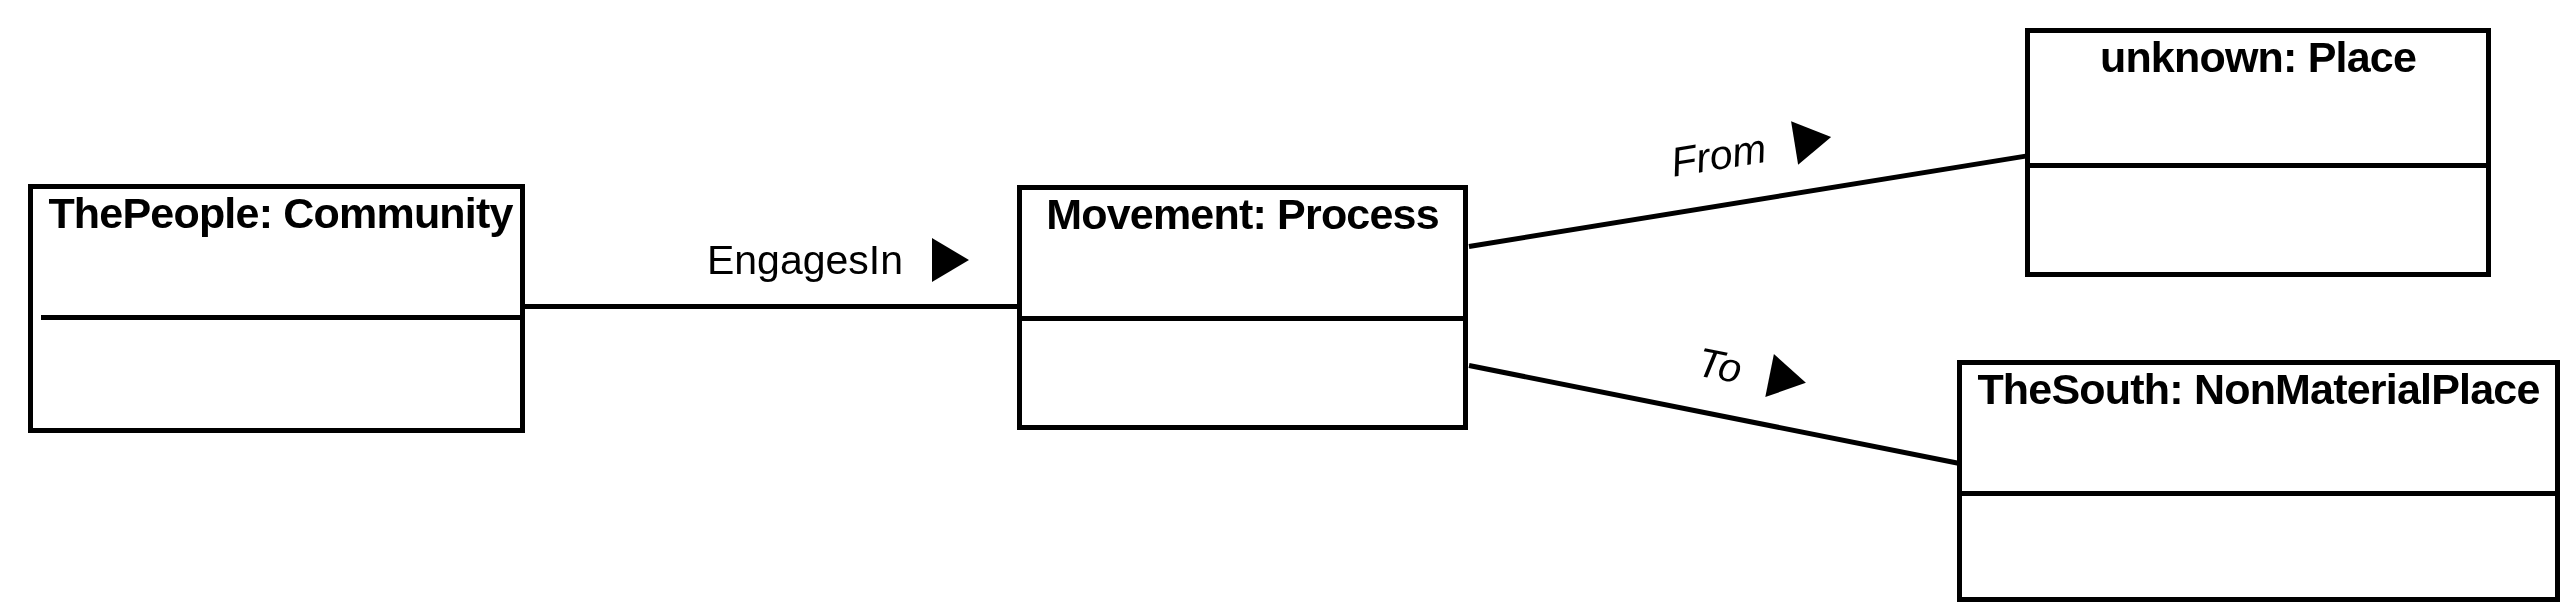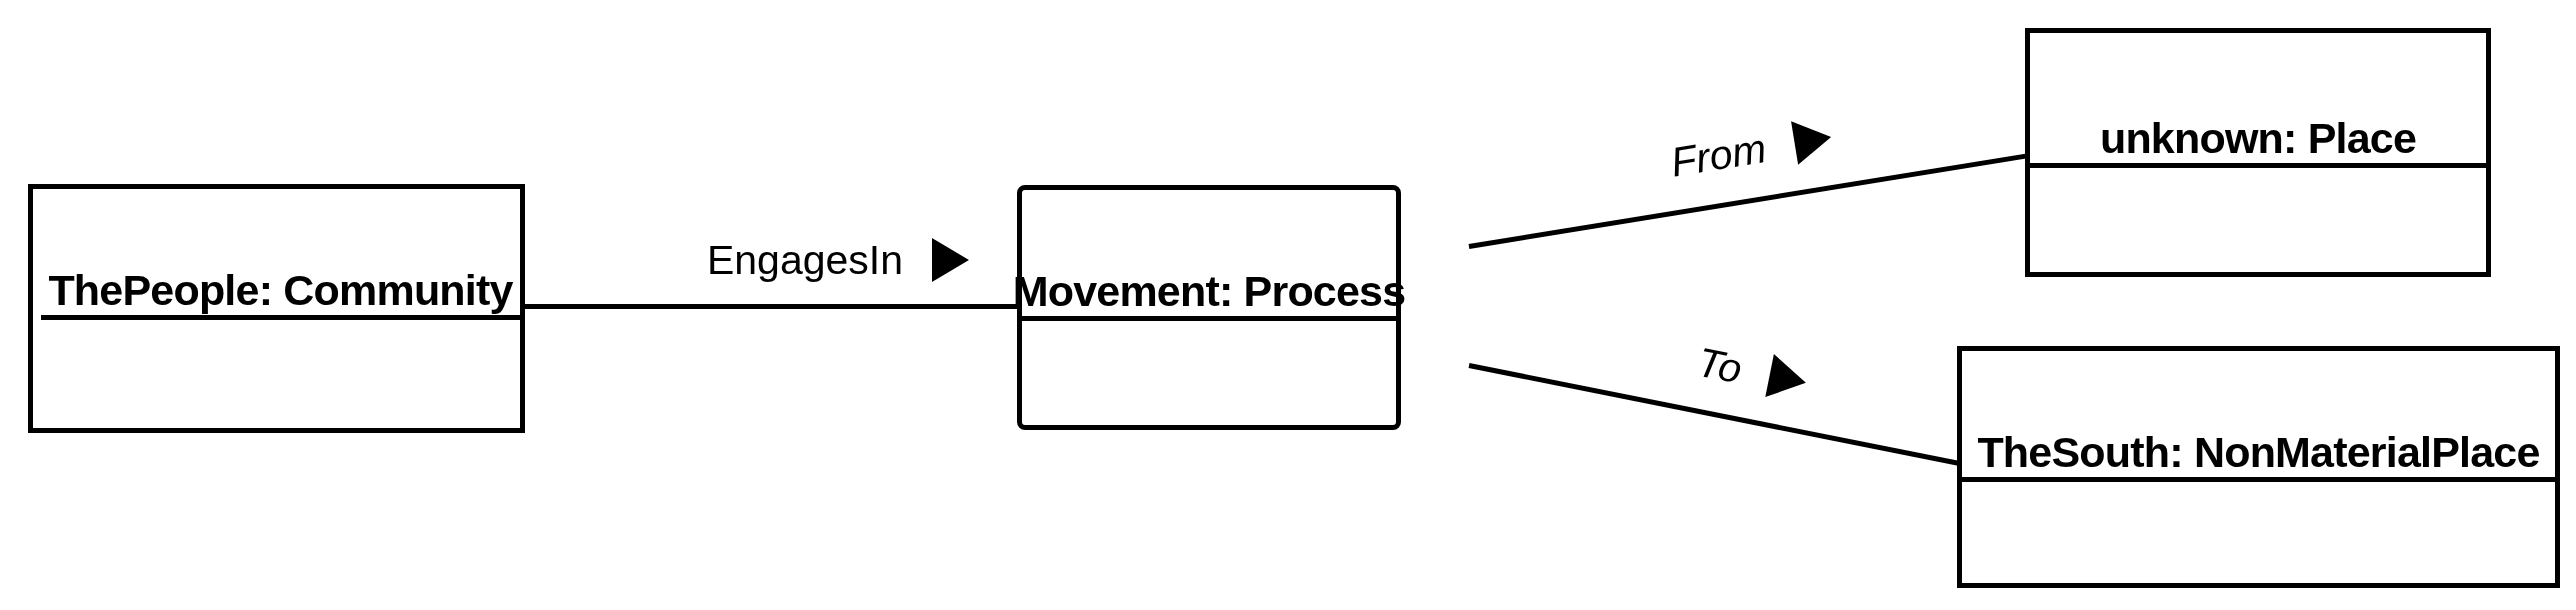--- a/index.html
+++ b/index.html
@@ -22,39 +22,39 @@
   .node{
     position:absolute;
     border:5.4px solid var(--stroke);
     background:var(--bg);
     display:flex;
     flex-direction:column;
   }
   .name-compartment{
     border-bottom:5.4px solid var(--stroke);
     display:flex;
-    align-items:flex-end;
+    align-items:flex-start;
     justify-content:center;
   }
   .attr-compartment{flex:1;}
   .node-title{
     font-weight:bold;
     font-size:43px;
     letter-spacing:-0.8px;
     color:var(--text);
     white-space:nowrap;
   }
 
   #node-thepeople   {left:28px;   top:184px; width:497px; height:249px;}
   #node-thepeople   .name-compartment{height:131px;margin-left:8px;}
-  #node-movement    {left:1017px; top:185px; width:384px; height:245px;border-radius:8px;}
+  #node-movement    {left:1017px; top:185px; width:451px; height:245px;}
   #node-movement    .name-compartment{height:131px;}
   #node-unknownplace{left:2025px; top:27.5px;  width:466px; height:249px;}
   #node-unknownplace.node .name-compartment{height:135px;}
-  #node-thesouth    {left:1957px; top:346px; width:603px; height:242px;}
+  #node-thesouth    {left:1957px; top:360px; width:603px; height:242px;}
   #node-thesouth    .name-compartment{height:131px;}
 
   
   .edge-line{
     position:absolute;
     height:5.4px;
     background:var(--stroke);
     transform-origin:left center;
   }
   #edge-engagesin{left:525px;  top:304px; width:492px;}

